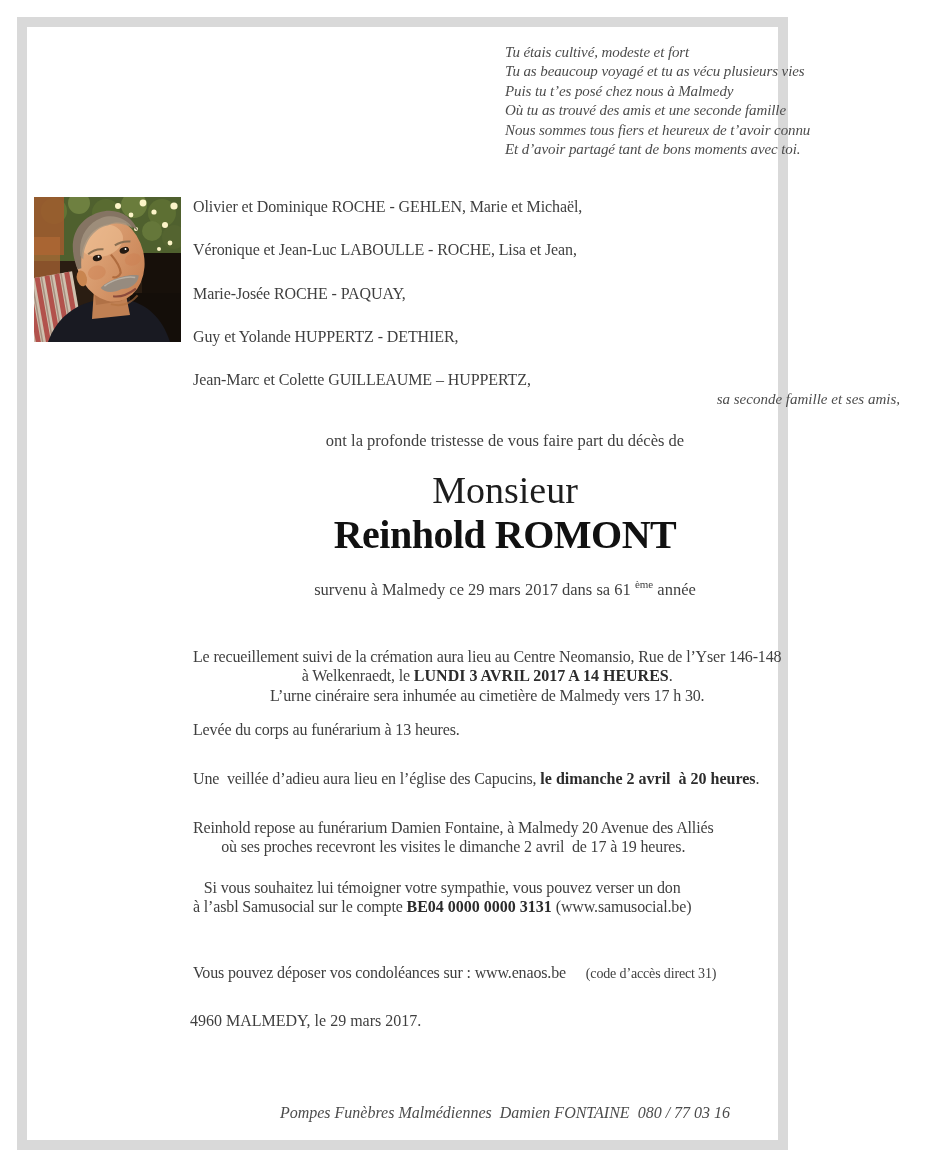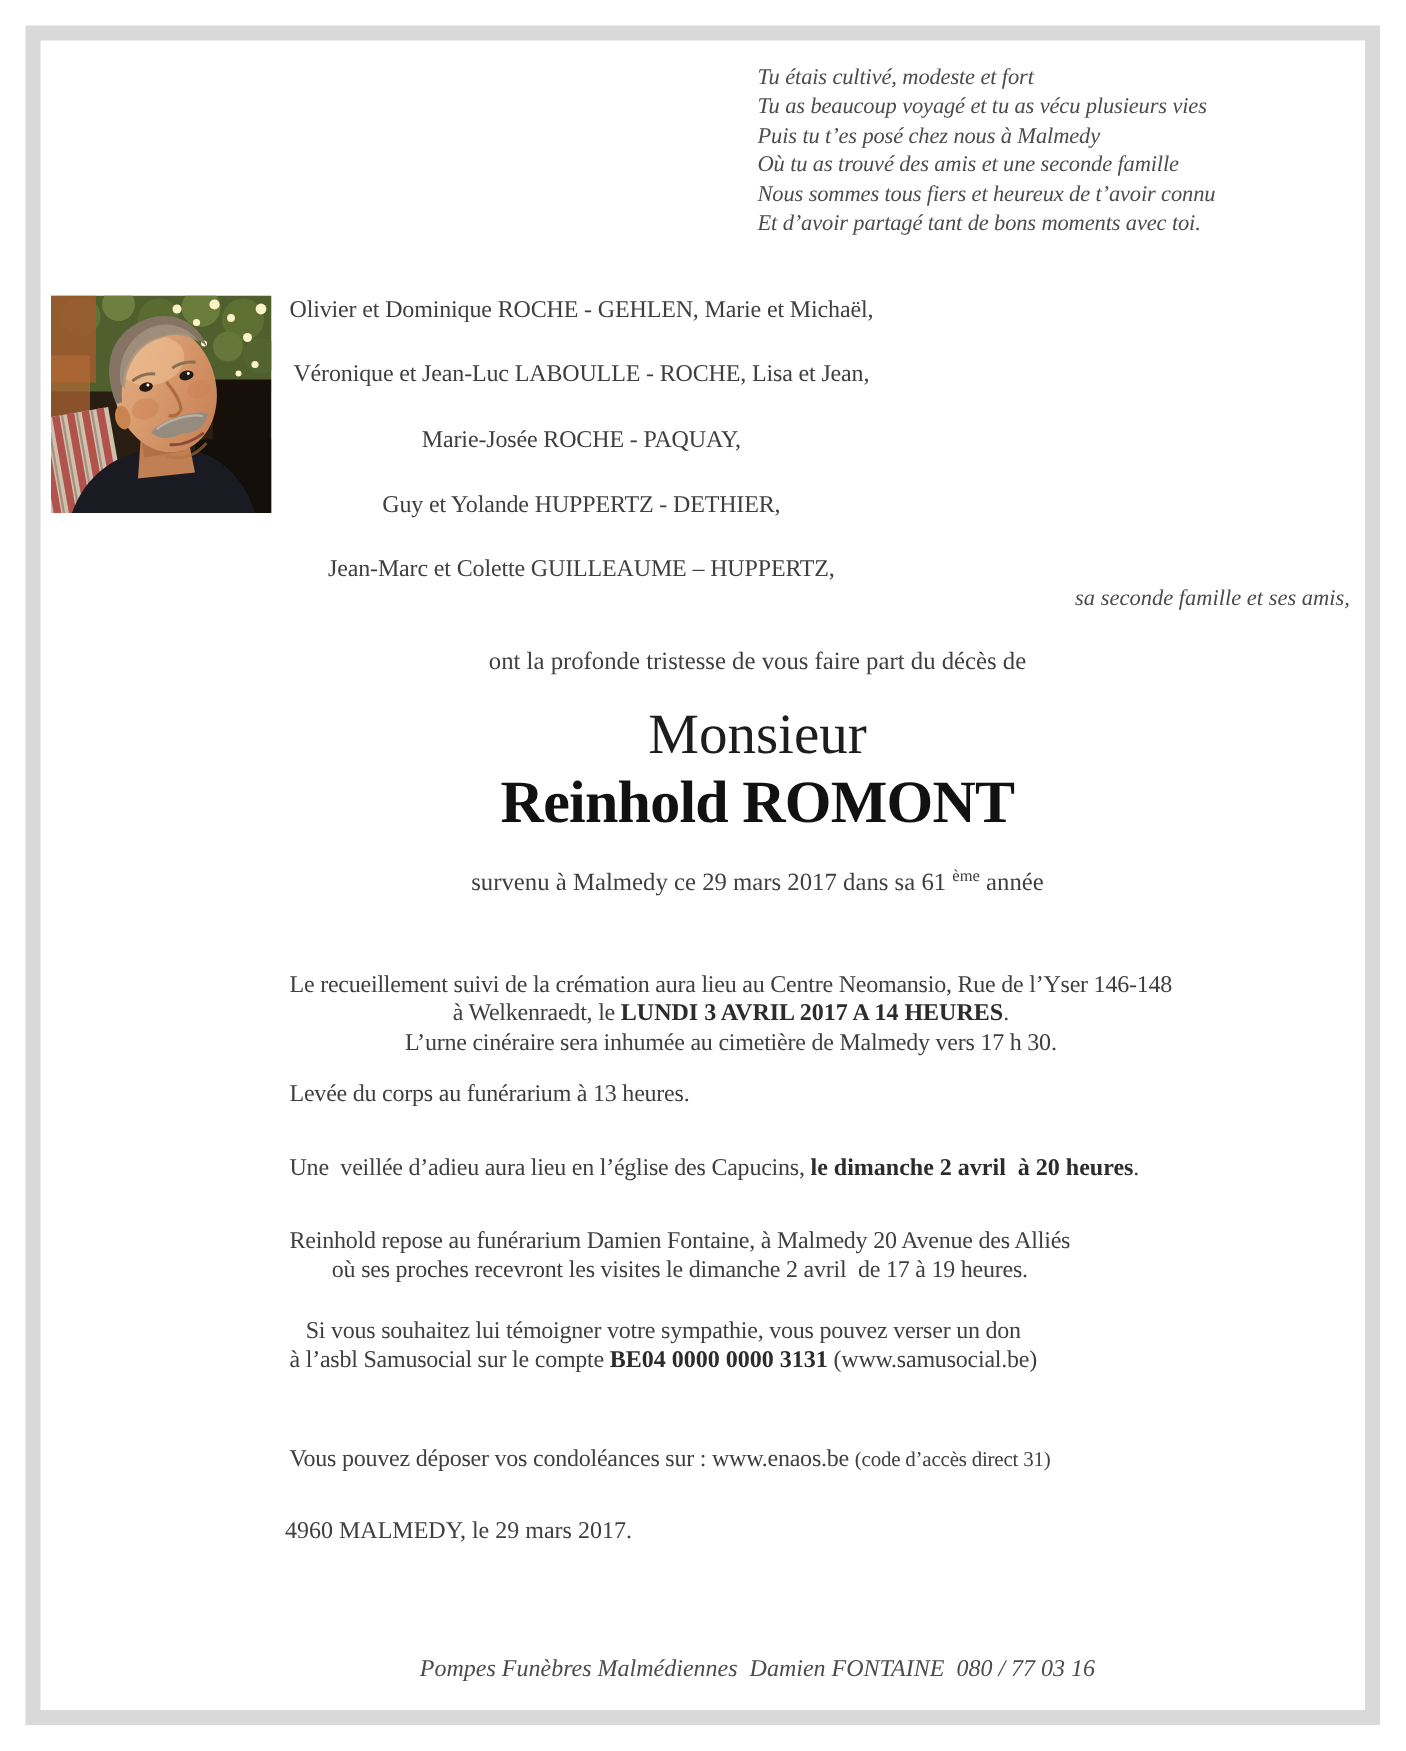--- a/index.html
+++ b/index.html
@@ -5,57 +5,57 @@
   html,body{
     margin:0; padding:0;
     width:937px; height:1167px;
     background:#ffffff;
     font-family:"Liberation Serif","DejaVu Serif",serif;
     color:#3f3f3f;
     overflow:hidden;
   }
   .frame{
     position:absolute; left:17px; top:17px;
-    width:903px; height:1133px;
+    width:771px; height:1133px;
     box-sizing:border-box;
     border:10px solid #d9d9d9;
     background:#ffffff;
   }
   .content{ position:relative; width:883px; height:1113px; }
   .abs{ position:absolute; }
   .line{ white-space:pre; }
   .centered{ left:73px; width:810px; text-align:center; white-space:pre; }
 
   .poem{
     left:478px; top:16px;
     font-style:italic; font-size:15px; line-height:19.4px;
     letter-spacing:-0.1px; color:#4c4c4c;
   }
   .photo{ left:7px; top:170px; width:147px; height:145px; overflow:hidden; }
 
   .family{ left:166px; top:170px; font-size:16px; letter-spacing:-0.1px; }
-  .family .name-line{ line-height:20px; margin-bottom:23.3px; white-space:pre;text-align:center; }
+  .family .name-line{ line-height:20px; margin-bottom:23.3px; white-space:pre; }
 
   .closing{ right:10px; top:364px; font-style:italic; font-size:15px; color:#4c4c4c; }
 
   .intro{ top:404px; font-size:16.5px; }
   .monsieur{ top:443px; font-size:38px; line-height:40px; color:#1d1d1d; }
   .deceased-name{ top:486px; font-size:40px; line-height:44px; font-weight:bold; color:#111111; letter-spacing:-0.5px; }
   .death-line{ top:551px; font-size:16.5px; }
   .death-line sup{ font-size:11px; }
 
   .para{ font-size:16px; line-height:19.4px; letter-spacing:-0.15px;text-align:center; }
   .para .bold, .bold{ font-weight:bold; color:#2c2c2c; letter-spacing:0; }
   .p-ceremony{ left:166px; top:620px; }
   .p-levee{ left:166px; top:693px; }
   .p-vigil{ left:166px; top:742px; }
   .p-repose{ left:166px; top:791px; }
   .p-donation{ left:166px; top:851px; }
   .p-condolences{ left:166px; top:936px; }
-  .small-note{ font-size:14px; }
+  .small-note{ font-size:14px;margin-left:16px; }
 
   .city-date{ left:163px; top:985px; font-size:16px; }
 
   .footer{ top:1077px; font-size:16px; font-style:italic; color:#4c4c4c; }
   .footer span{ margin:0 4px; }
 </style>
 </head>
 <body>
 
 <div class="frame">

